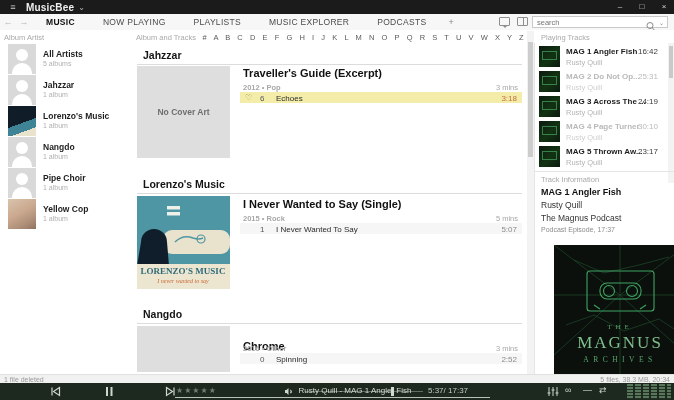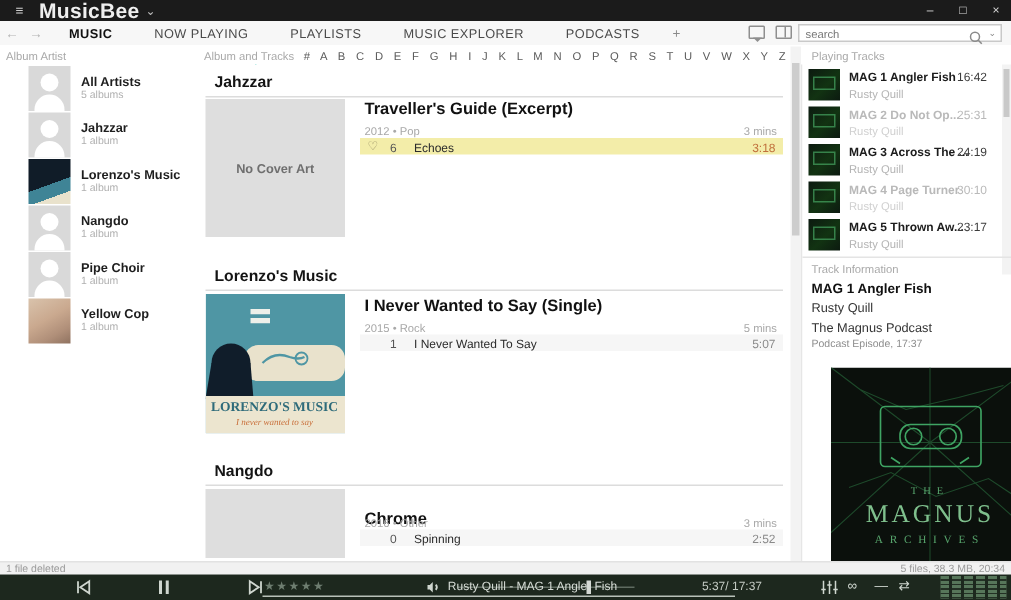--- a/index.html
+++ b/index.html
@@ -3,21 +3,21 @@
 <meta charset="utf-8">
 <style>
   * { margin:0; padding:0; box-sizing:border-box; }
   html,body { width:674px; height:400px; }
   body { font-family:"Liberation Sans", sans-serif; background:#fff; overflow:hidden; }
   .app { position:relative; width:674px; height:400px; background:#fff; overflow:hidden; }
 
   
   .titlebar { position:absolute; top:0; left:0; width:674px; height:14px; background:#1b1b1b; color:#efefef; display:flex; align-items:center; }
   .hamburger { width:26px; text-align:center; font-size:9px; color:#cfcfcf; }
-  .app-title { font-size:14px; font-weight:bold; letter-spacing:.2px; }
+  .app-title { font-size:10px; font-weight:bold; letter-spacing:.2px; }
   .title-chev { font-size:8px; color:#bbb; margin-left:4px; }
   .win-controls { position:absolute; right:4px; top:0; height:14px; display:flex; gap:10px; align-items:center; }
   .win-btn { font-size:8px; color:#d8d8d8; line-height:14px; width:12px; text-align:center; }
 
   
   .tabbar { position:absolute; top:14px; left:0; width:674px; height:16px; background:#f7f7f7; display:flex; align-items:center; }
   .nav-arrow { font-size:9px; color:#b5b5b5; width:16px; text-align:center; }
   .tab { font-size:8.5px; color:#4a4a4a; padding:0 14px; letter-spacing:.3px; }
   .tab.active { font-weight:bold; color:#101010; }
   .tab-plus { font-size:9px; color:#8a8a8a; padding:0 8px; }
@@ -29,39 +29,39 @@
   .searchbox input { border:0; outline:0; flex:1; font-size:7.5px; color:#777; padding:0 4px; font-family:"Liberation Sans",sans-serif; background:transparent; }
   .search-mag { width:14px; height:10px; position:relative; }
   .search-chev { font-size:6px; color:#888; margin-right:3px; }
 
   
   .colheads { position:absolute; top:30px; left:0; width:674px; height:13px; background:#fff; }
   .colhead { position:absolute; font-size:7.5px; color:#a9a9a9; top:3px; }
   .alphabet { position:absolute; right:150px; top:3px; font-size:7.5px; color:#5a5a5a; word-spacing:4.5px; letter-spacing:.3px; }
 
   
-  .sidebar { position:absolute; top:43px; left:16px; width:155px; height:331px; background:#fff; border-right:1px solid #14b8a6; }
+  .sidebar { position:absolute; top:43px; left:5px; width:155px; height:331px; background:#fff; border-right:1px solid #14b8a6; }
   .artist-item { position:absolute; left:0; width:130px; height:31px; }
   .avatar { position:absolute; left:3px; top:0; width:28px; height:30px; background:#d9d9d9; overflow:hidden; }
   .avatar.ph::before { content:""; position:absolute; left:8px; top:5px; width:12px; height:12px; border-radius:50%; background:#fff; }
   .avatar.ph::after { content:""; position:absolute; left:4px; top:19px; width:20px; height:14px; border-radius:10px 10px 0 0; background:#fff; }
   .avatar.lorenzo { background:linear-gradient(160deg,#101c28 55%, #3f8496 55%, #3f8496 78%, #e9e2cc 78%); }
   .avatar.photo { background:linear-gradient(150deg,#d9c3ac 0%, #caa98f 45%, #b08f79 75%, #8f7260 100%); }
   .artist-name { position:absolute; left:38px; top:5px; font-size:8.5px; color:#1e1e1e; font-weight:bold; }
   .artist-count { position:absolute; left:38px; top:16px; font-size:7px; color:#b0b0b0; }
 
   
   .main { position:absolute; top:43px; left:130px; width:405px; height:331px; background:#fff; border-right:1px solid #e6e6e6; }
   .main-scroll { position:absolute; right:0; top:-12px; width:7px; height:343px; background:#f3f3f3; }
   .main-thumb { position:absolute; left:1px; top:11px; width:5px; height:115px; background:#cdcdcd; }
   .grp-header { position:absolute; left:13px; font-size:10.5px; font-weight:bold; color:#141414; }
   .grp-divider { position:absolute; left:7px; right:12px; border-top:1px solid #dcdcdc; }
   .cover { position:absolute; left:7px; width:93px; background:#dedede; color:#6f6f6f; font-size:8.5px; font-weight:bold; display:flex; align-items:center; justify-content:center; }
   .album-title { position:absolute; left:113px; font-size:11px; font-weight:bold; color:#111; }
-  .album-meta { position:absolute; left:113px; font-size:7.5px; color:#a8a8a8; }
+  .album-meta { position:absolute; left:113px; font-size:7.5px; color:#a8a8a8;font-weight:bold; }
   .album-dur { position:absolute; right:16px; font-size:7.5px; color:#a8a8a8; }
   .trackrow { position:absolute; left:110px; right:12px; height:11px; background:#f6f6f6; font-size:8px; color:#333; }
   .trackrow.hl { background:#f3eda9; }
   .t-heart { position:absolute; left:5px; top:1px; font-size:8px; color:#9a9168; }
   .t-num { position:absolute; left:20px; top:1.5px; color:#555; }
   .t-title { position:absolute; left:36px; top:1.5px; color:#2b2b2b; }
   .t-time { position:absolute; right:5px; top:1.5px; color:#8a8a8a; }
   .trackrow.hl .t-time { color:#c0703c; }
 
   
@@ -93,21 +93,21 @@
   .status-right { position:absolute; right:4px; top:1px; }
 
   
   .playerbar { position:absolute; top:383px; left:0; width:674px; height:17px; background:#1d281e; }
   .transport { position:absolute; top:3px; }
   .transport svg { display:block; }
   .vol-line { position:absolute; left:305px; top:8px; width:118px; height:1px; background:#5f6b60; }
   .vol-knob { position:absolute; left:391px; top:4px; width:3px; height:9px; background:#d3d8d3; }
   .stars { position:absolute; left:176px; top:3px; font-size:8px; color:#6e7d70; letter-spacing:1px; }
   .np-title { position:absolute; left:260px; top:3px; width:190px; text-align:center; font-size:8px; color:#d6dcd6; }
-  .np-time { position:absolute; left:448px; top:3px; width:60px; font-size:8px; color:#c4cbc4;text-align:right; }
+  .np-time { position:absolute; left:428px; top:3px; width:60px; font-size:8px; color:#c4cbc4; }
   .progress { position:absolute; left:175px; top:13.5px; width:315px; height:1.5px; background:#b9c1b9; }
   .pb-icon { position:absolute; top:2px; font-size:9px; color:#cfd6cf; }
   .spectrum { position:absolute; right:3px; top:1px; width:44px; height:15px;
     background:
       repeating-linear-gradient(0deg, rgba(29,40,30,.9) 0 1px, transparent 1px 3px),
       repeating-linear-gradient(90deg, #57765a 0 6px, #1d281e 6px 8px); }
 
   .svgline { stroke:#cfd6cf; fill:none; stroke-width:1.2; }
   .svgfill { fill:#cfd6cf; }
 </style>

